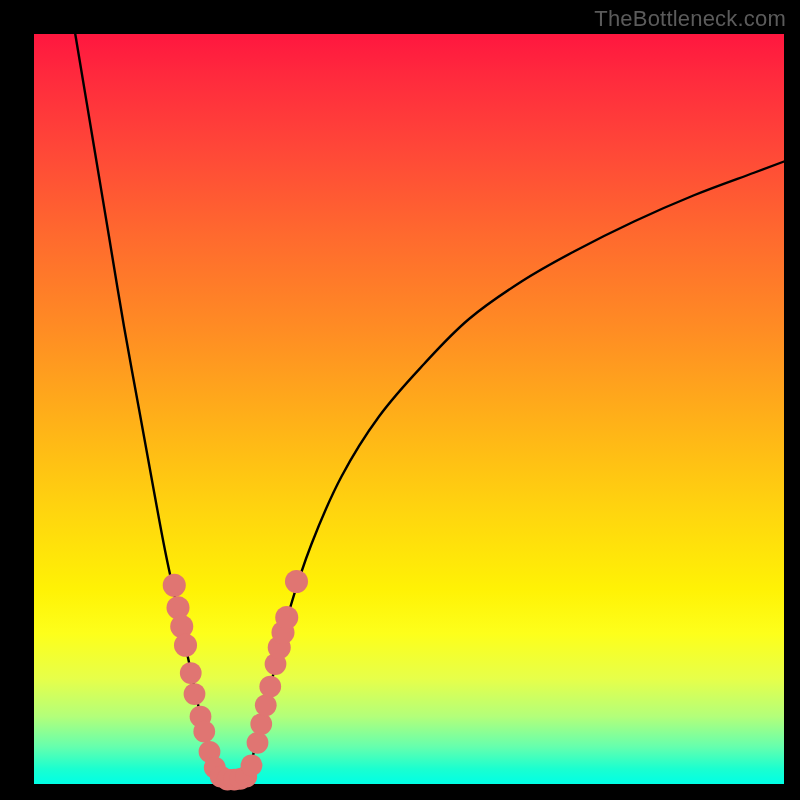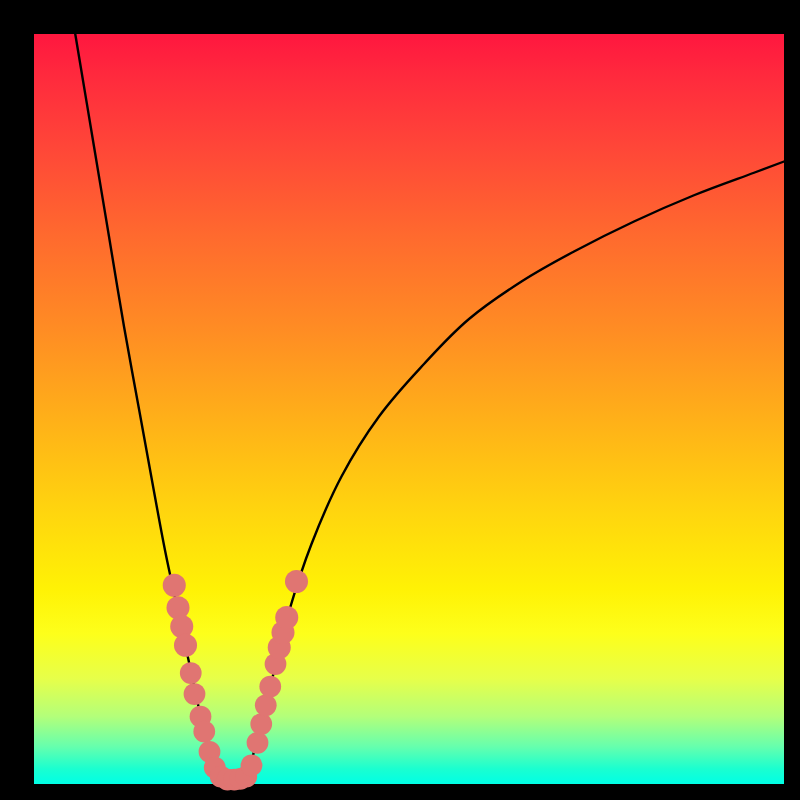--- a/index.html
+++ b/index.html
@@ -94,13 +94,14 @@
           <circle cx="231.75" cy="671.25" r="10.875" class="marker"></circle>
           <circle cx="236.25" cy="652.5" r="10.875" class="marker"></circle>
           <circle cx="241.5" cy="630" r="10.875" class="marker"></circle>
           <circle cx="245.25" cy="613.5" r="11.5125" class="marker"></circle>
           <circle cx="249" cy="598.5" r="11.5125" class="marker"></circle>
           <circle cx="252.75000000000003" cy="583.5" r="11.5125" class="marker"></circle>
           <circle cx="262.5" cy="547.5" r="11.5125" class="marker"></circle>
         </g>
     </svg>
   </div>
+  <div class="watermark">TheBottleneck.com</div>
 </div>
 
 </body></html>

